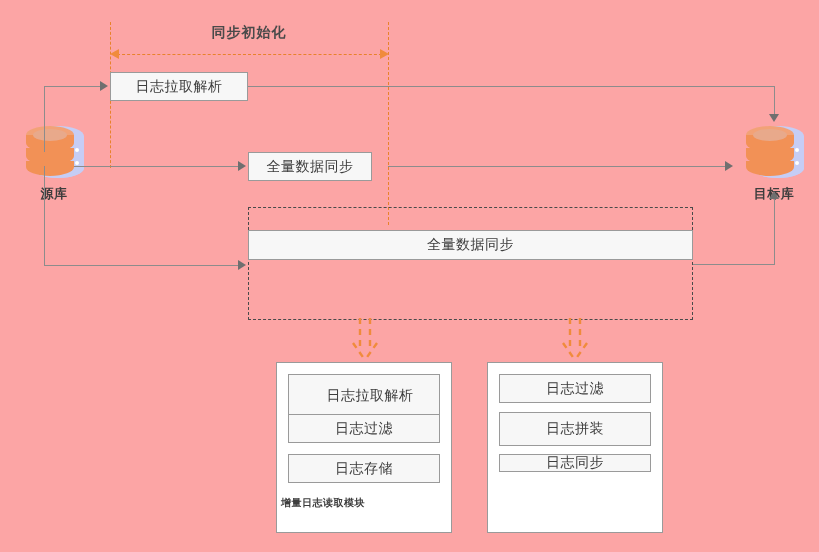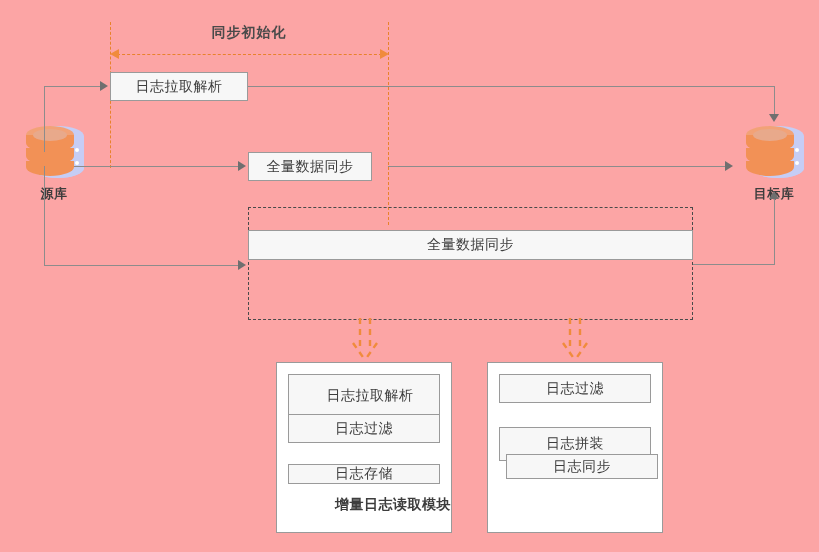--- a/index.html
+++ b/index.html
@@ -38,23 +38,23 @@
   
   .module{
     position:absolute;
     border:1px solid #9a9a9a;
     box-sizing:border-box;
     background:#ffffff;
   }
   .module-label{
     position:absolute;
     left:4px;right:0;
-    text-align:right;
+    text-align:left;
     color:#3d3d3d;
-    font-size:14px;
+    font-size:10px;
     font-weight:bold;
     letter-spacing:.5px;
     white-space:nowrap;
   }
 
   
   .hline{position:absolute;height:0;border-top:1px solid #8c8c8c;}
   .vline{position:absolute;width:0;border-left:1px solid #8c8c8c;}
 
   
@@ -195,23 +195,23 @@
       <line x1="9" y1="0" x2="9" y2="30" stroke="#f08b3c" stroke-width="2.4" stroke-dasharray="6 5"></line>
       <line x1="19" y1="0" x2="19" y2="30" stroke="#f08b3c" stroke-width="2.4" stroke-dasharray="6 5"></line>
       <line x1="2" y1="25" x2="14" y2="42" stroke="#f08b3c" stroke-width="2.4" stroke-dasharray="6 5"></line>
       <line x1="26" y1="25" x2="14" y2="42" stroke="#f08b3c" stroke-width="2.4" stroke-dasharray="6 5"></line>
     </svg>
   </div>
 
   <div class="module" style="left:276px;top:362px;width:176px;height:171px;">
     <div class="pbox" style="left:11px;top:11px;width:152px;height:44px;padding-left:12px;">日志拉取解析</div>
     <div class="pbox" style="left:11px;top:51px;width:152px;height:29px;">日志过滤</div>
-    <div class="pbox" style="left:11px;top:101px;width:152px;height:20px;">日志存储</div>
+    <div class="pbox" style="left:11px;top:91px;width:152px;height:29px;">日志存储</div>
     <div class="module-label" style="top:133px;">增量日志读取模块</div>
   </div>
 
   <div class="module" style="left:487px;top:362px;width:176px;height:171px;">
     <div class="pbox" style="left:11px;top:11px;width:152px;height:29px;">日志过滤</div>
-    <div class="pbox" style="left:11px;top:64px;width:152px;height:34px;font-family:Liberation Mono, monospace;">日志拼装</div>
-    <div class="pbox" style="left:11px;top:91px;width:152px;height:25px;margin-left:7px;">日志同步</div>
+    <div class="pbox" style="left:11px;top:49px;width:152px;height:34px;font-family:Liberation Mono, monospace;">日志拼装</div>
+    <div class="pbox" style="left:11px;top:91px;width:152px;height:18px;">日志同步</div>
   </div>
 
 </div>
 
 </body></html>

